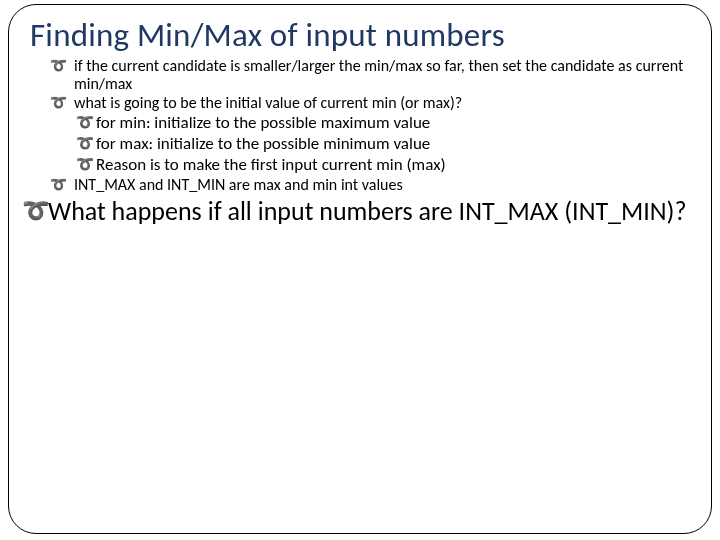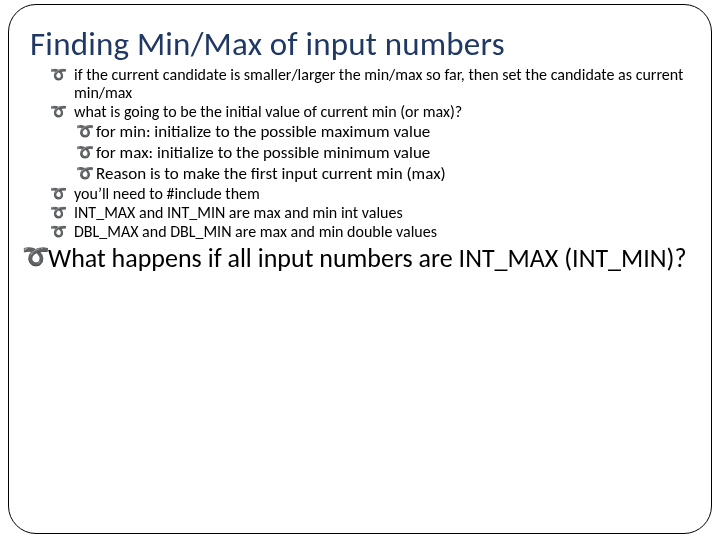--- a/index.html
+++ b/index.html
@@ -10,21 +10,21 @@
     background: #fff;
     font-family: "Calibri", "Segoe UI", Arial, sans-serif;
     color: #000;
     overflow: hidden;
   }
   .slide {
     box-sizing: border-box;
     width: 720px;
     height: 540px;
     position: relative;
-    padding: 20px 16px 6px 16px;
+    padding: 11px 16px 6px 16px;
   }
   .frame {
     position: absolute;
     left: 8px;
     right: 8px;
     top: 4px;
     bottom: 6px;
     border: 1.4px solid #000;
     border-radius: 28px;
     pointer-events: none;
@@ -89,21 +89,19 @@
 
 
       <div class="b l2">if the current candidate is smaller/larger the min/max so far, then set the candidate as current min/max</div>
       <div class="b l2">what is going to be the initial value of current min (or max)?</div>
 
         <div class="b l3">for min: initialize to the possible maximum value</div>
         <div class="b l3">for max: initialize to the possible minimum value</div>
         <div class="b l3">Reason is to make the first input current min (max)</div>
 
 
-      <div class="b l2">you’ll need to #include them</div>
       <div class="b l2">INT_MAX and INT_MIN are max and min int values</div>
-      <div class="b l2">DBL_MAX and DBL_MIN are max and min double values</div>
 
     <div class="b l1" style="margin-top:3px">What happens if all input numbers are INT_MAX (INT_MIN)?</div>
 
 
   </div>
 </div>
 
 </body></html>

